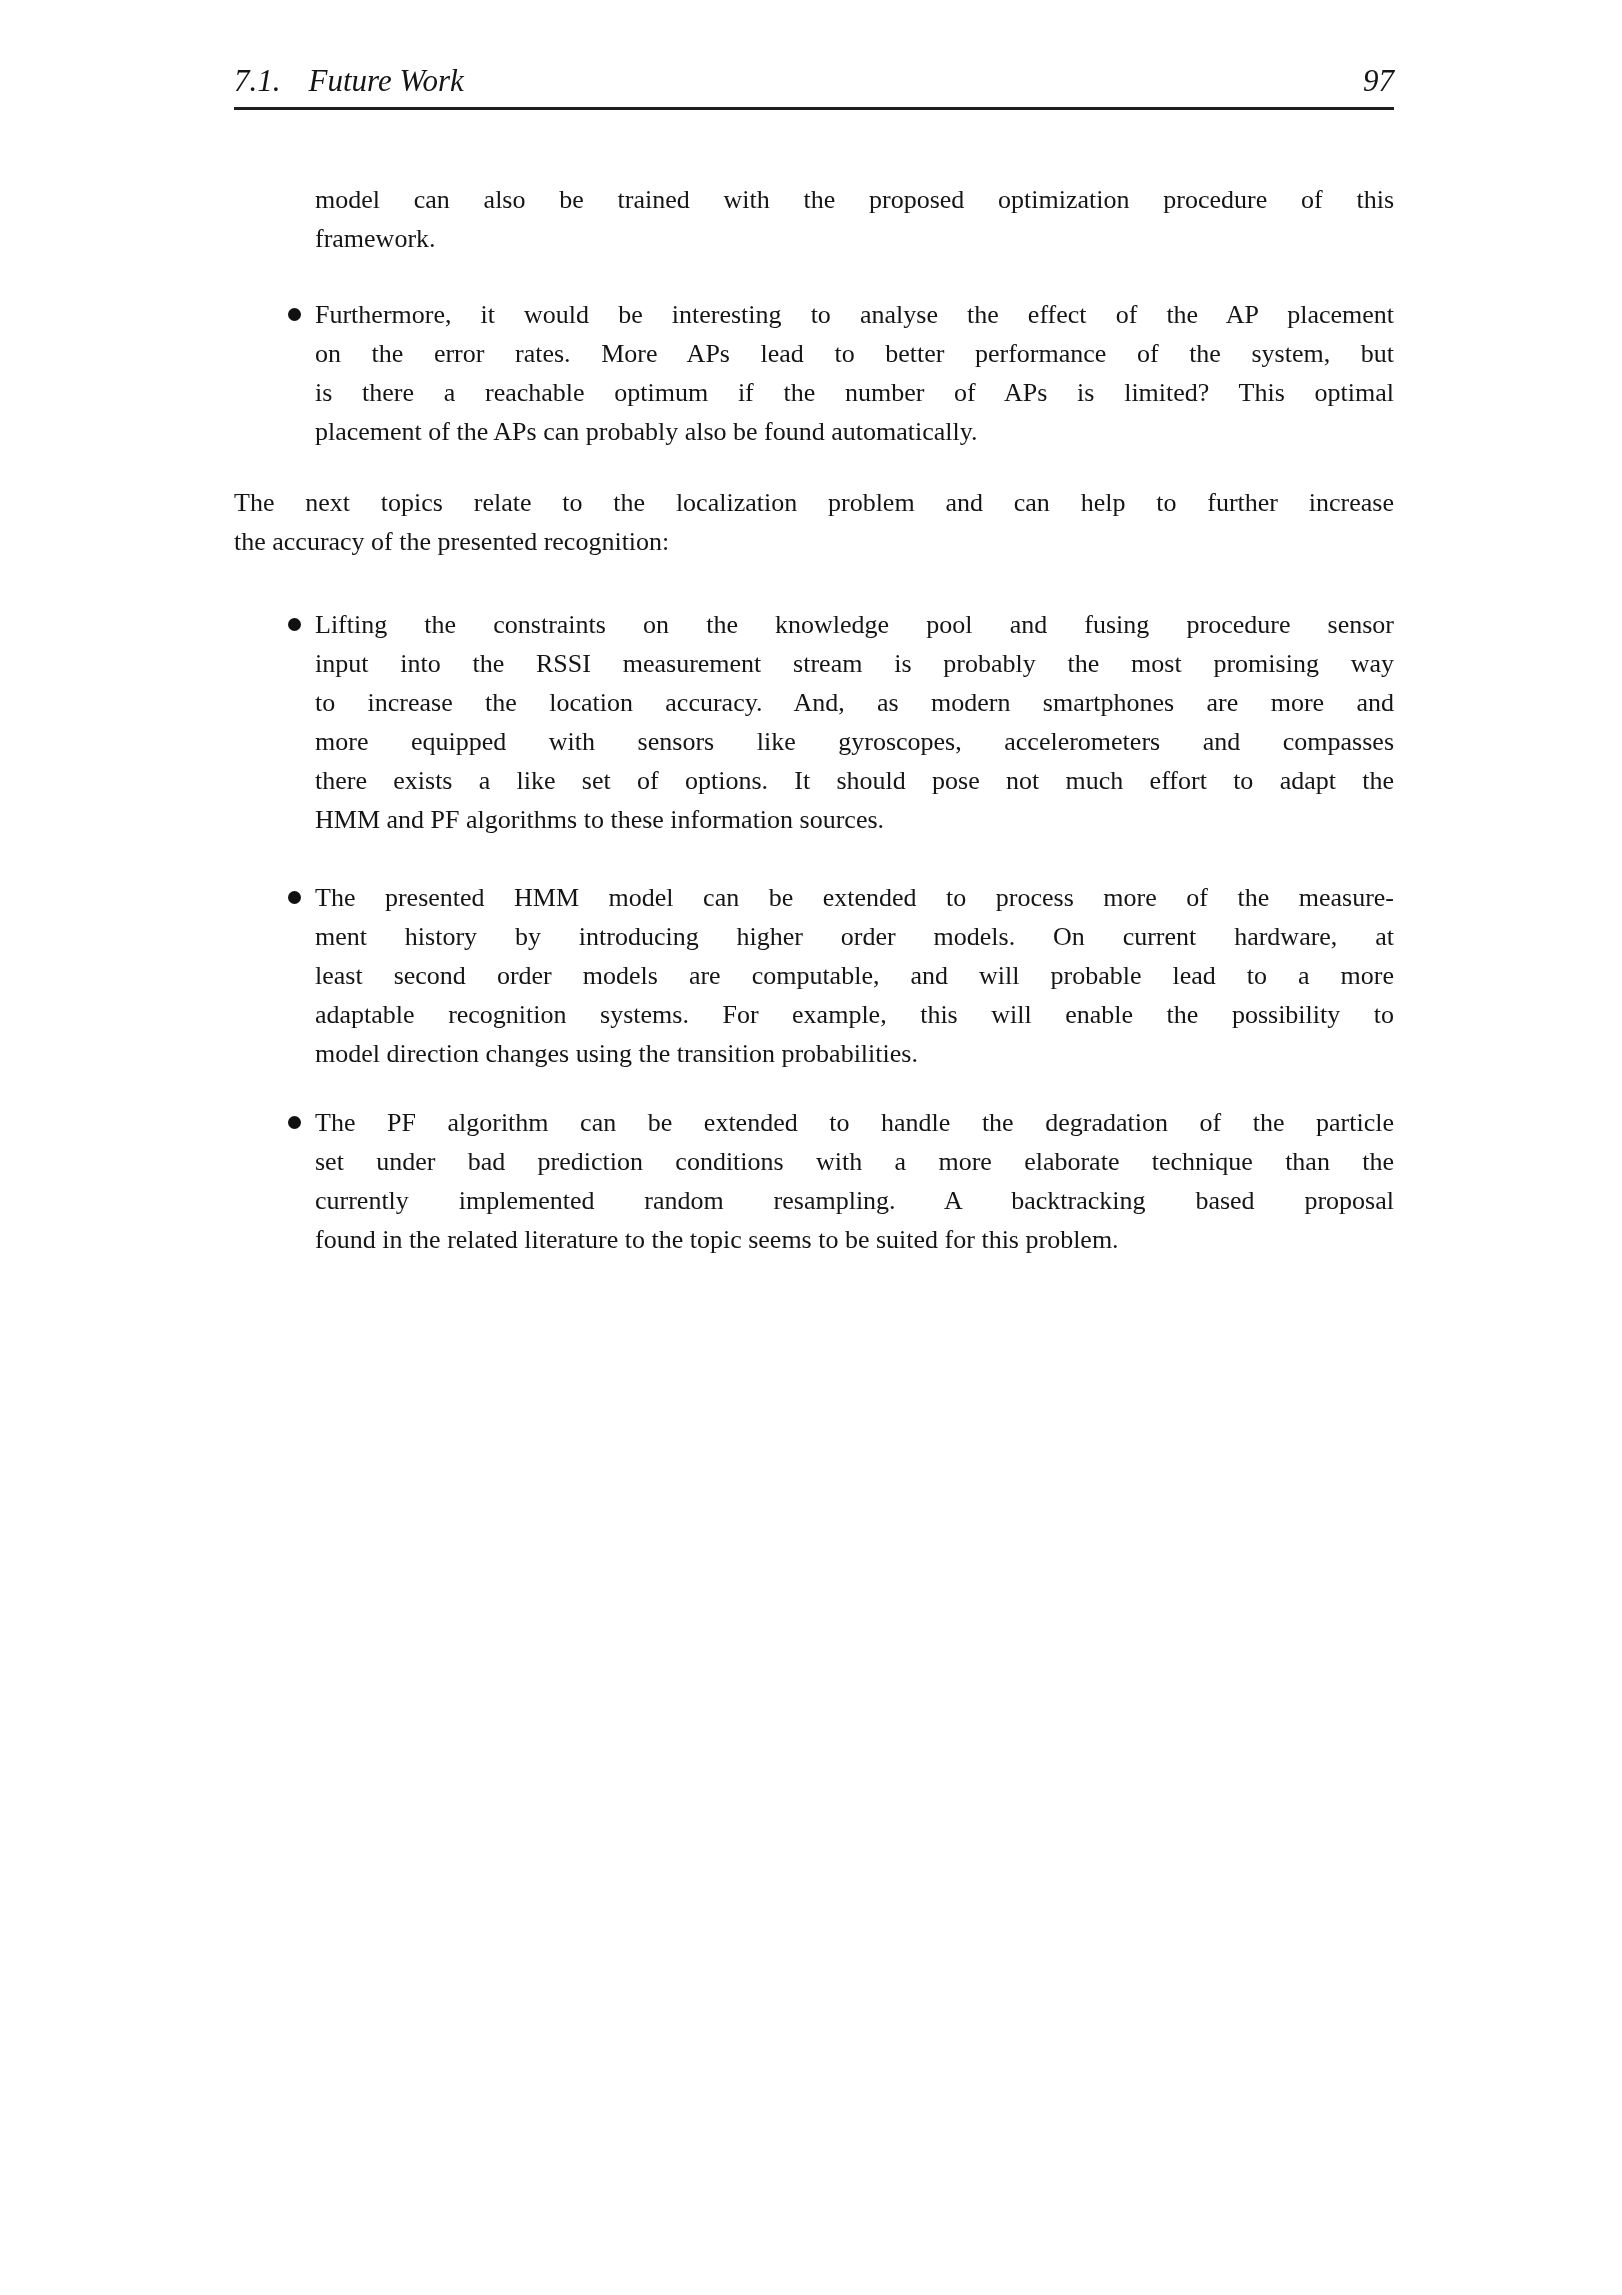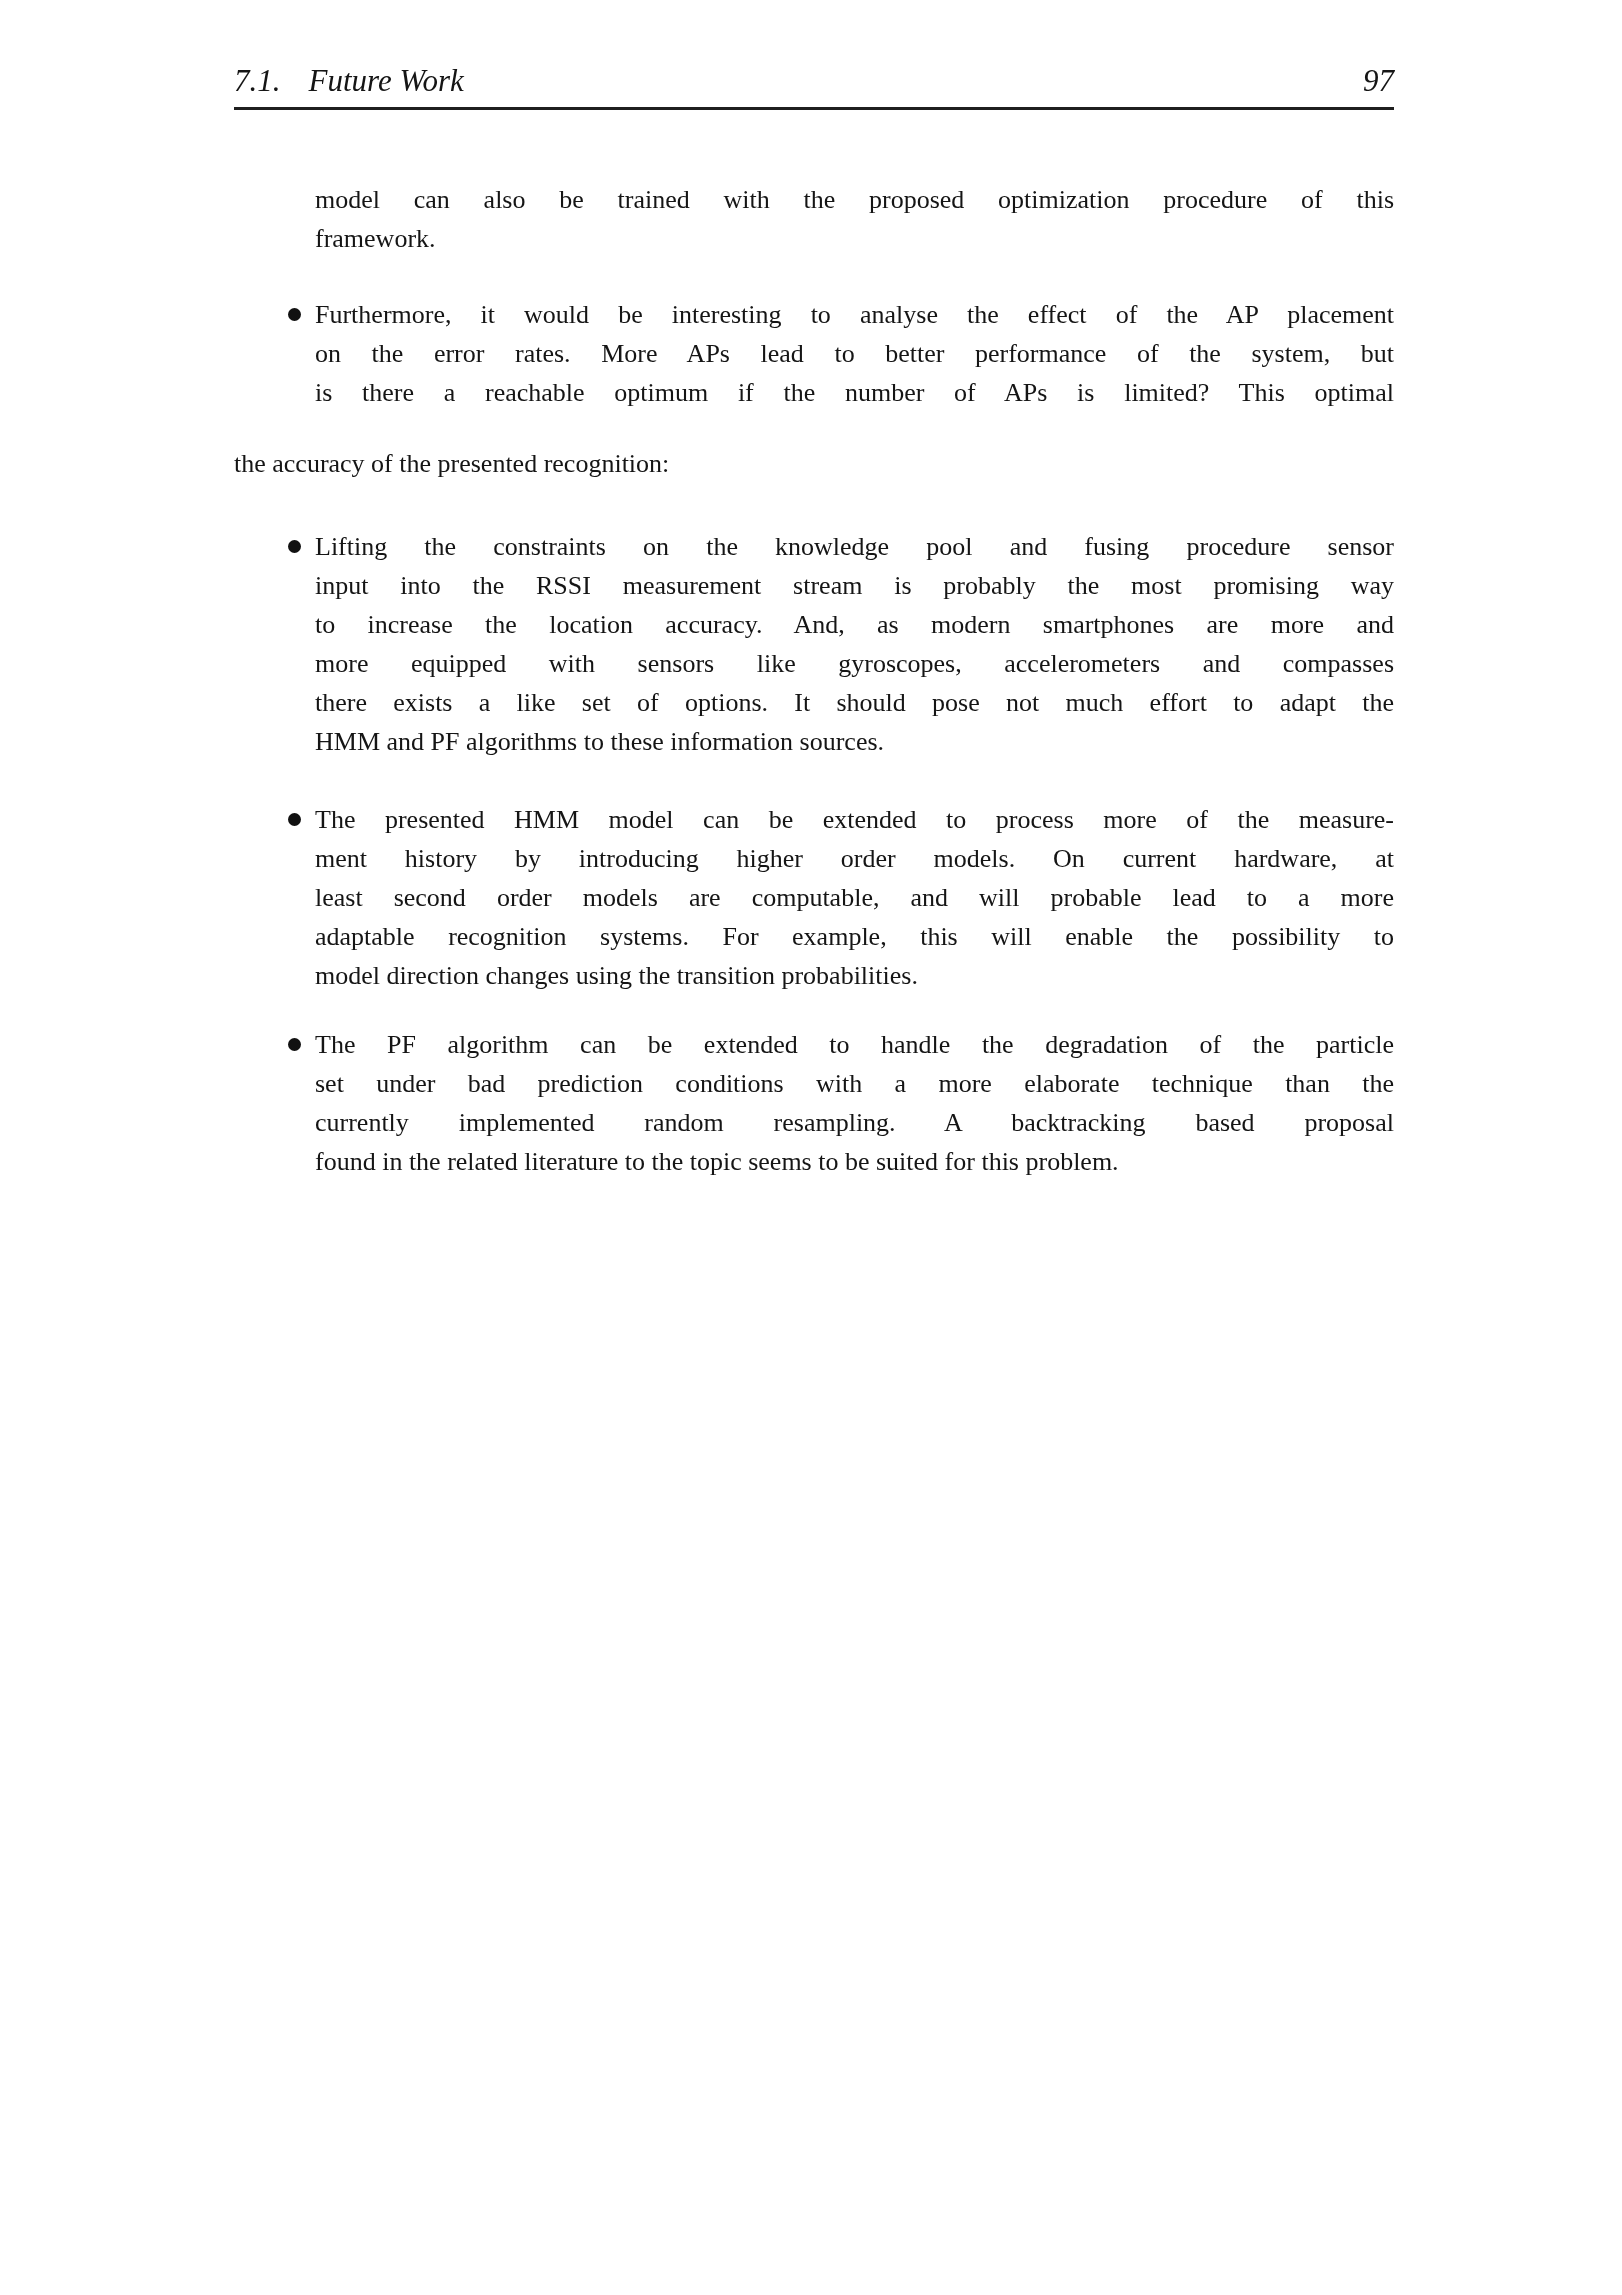--- a/index.html
+++ b/index.html
@@ -97,23 +97,25 @@
     <div class="indented">
       <div class="line">model can also be trained with the proposed optimization procedure of this</div>
       <div class="line last">framework.</div>
     </div>
 
     <div class="bullet sp-a">
       <span class="dot"></span>
       <div class="line">Furthermore, it would be interesting to analyse the effect of the AP placement</div>
       <div class="line">on the error rates.  More APs lead to better performance of the system, but</div>
       <div class="line">is there a reachable optimum if the number of APs is limited?  This optimal</div>
+      <div class="line last">placement of the APs can probably also be found automatically.</div>
     </div>
 
     <div class="sp-b">
+      <div class="line">The next topics relate to the localization problem and can help to further increase</div>
       <div class="line last">the accuracy of the presented recognition:</div>
     </div>
 
     <div class="bullet sp-c">
       <span class="dot"></span>
       <div class="line">Lifting the constraints on the knowledge pool and fusing procedure sensor</div>
       <div class="line">input into the RSSI measurement stream is probably the most promising way</div>
       <div class="line">to increase the location accuracy.  And, as modern smartphones are more and</div>
       <div class="line">more equipped with sensors like gyroscopes, accelerometers and compasses</div>
       <div class="line">there exists a like set of options.  It should pose not much effort to adapt the</div>

